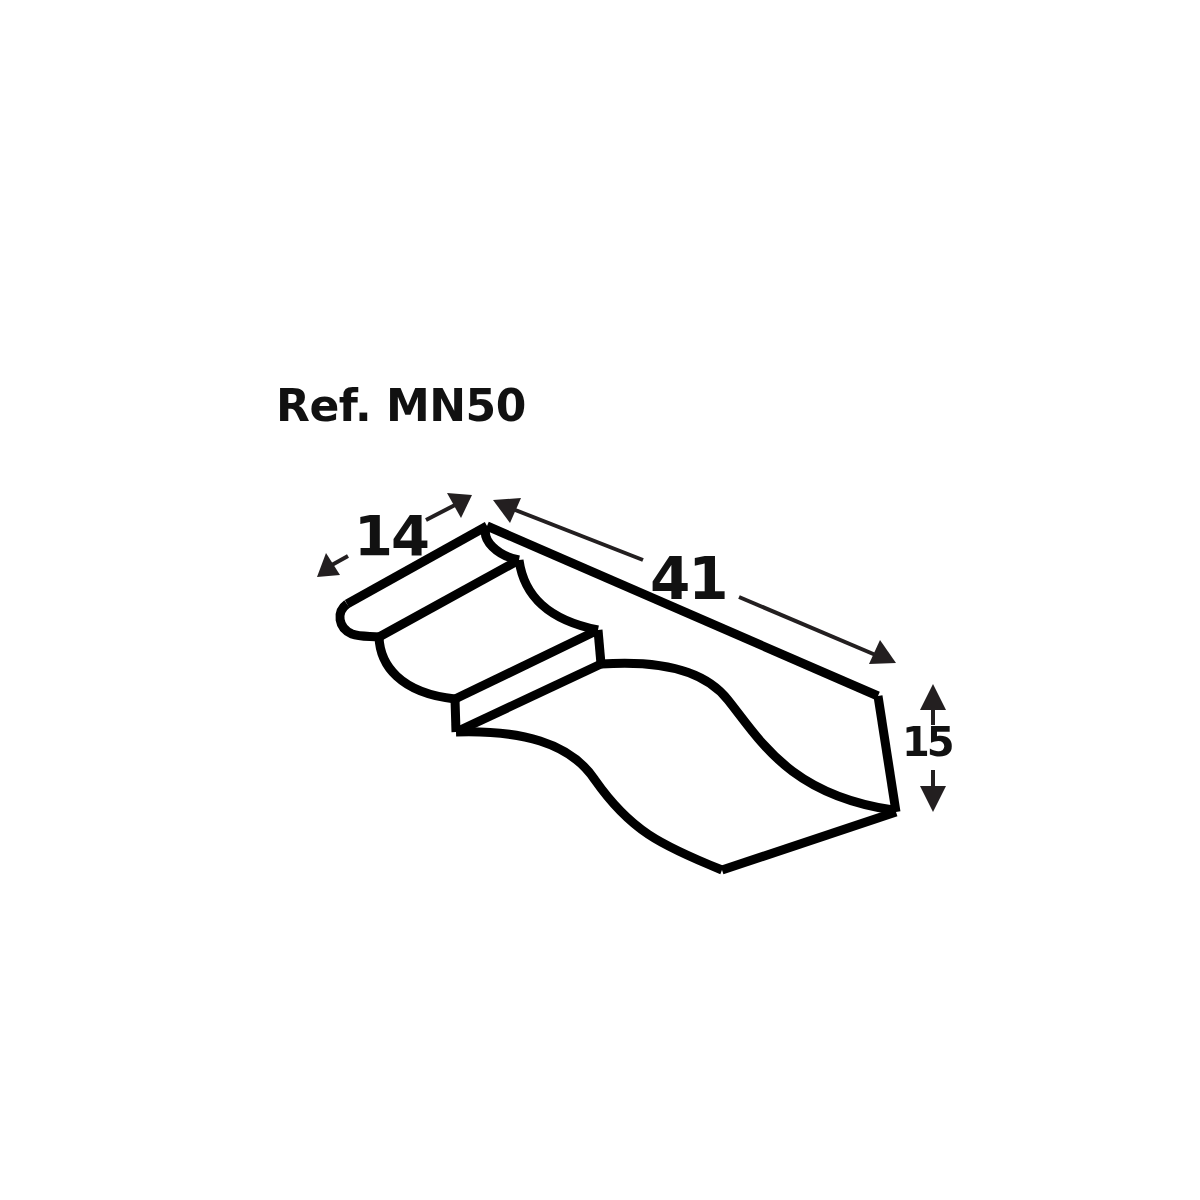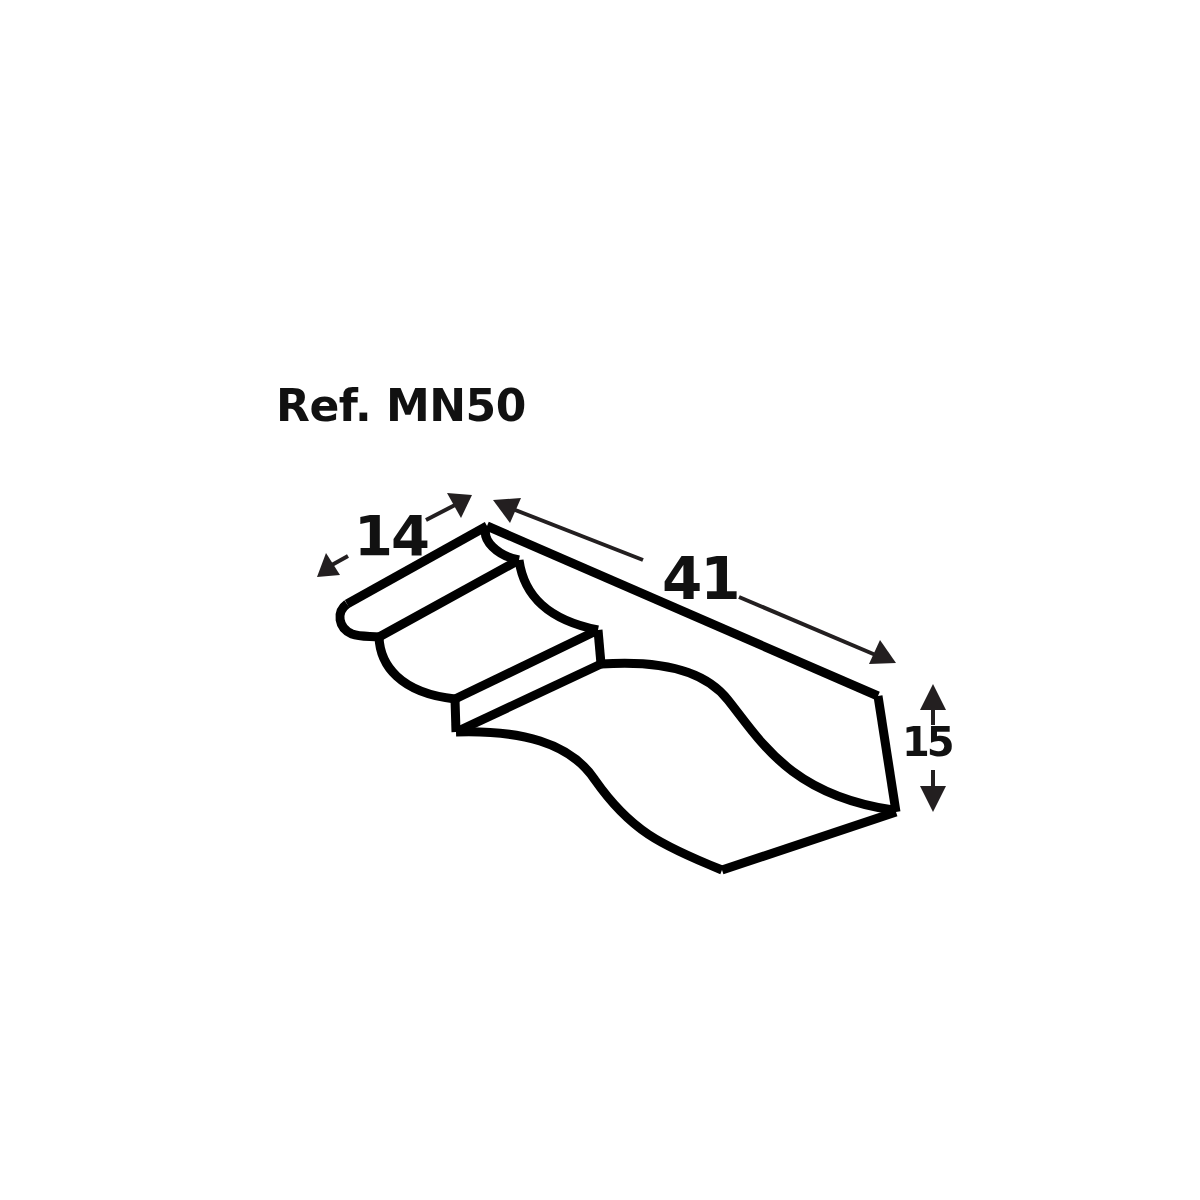--- a/index.html
+++ b/index.html
@@ -33,21 +33,21 @@
     }
     .dim-label {
       position: absolute;
       font-family: "DejaVu Sans", sans-serif;
       font-weight: bold;
       color: #111111;
       line-height: 1;
       white-space: nowrap;
     }
     .dim-14 { left: 354px; top: 508px; font-size: 56px; letter-spacing: -2px; }
-    .dim-41 { left: 650px; top: 550px; font-size: 58px; letter-spacing: -2px; margin-left: 12px; }
+    .dim-41 { left: 650px; top: 550px; font-size: 58px; letter-spacing: -2px; }
     .dim-15 { left: 902px; top: 722px; font-size: 40px; letter-spacing: -3px; }
     svg path, svg line, svg polyline, svg polygon { vector-effect: non-scaling-stroke; }
   </style>
 </head>
 <body>
 
 <div class="canvas">
 
   <svg width="1200" height="1200" viewBox="0 0 1200 1200" xmlns="http://www.w3.org/2000/svg">
     <defs>

